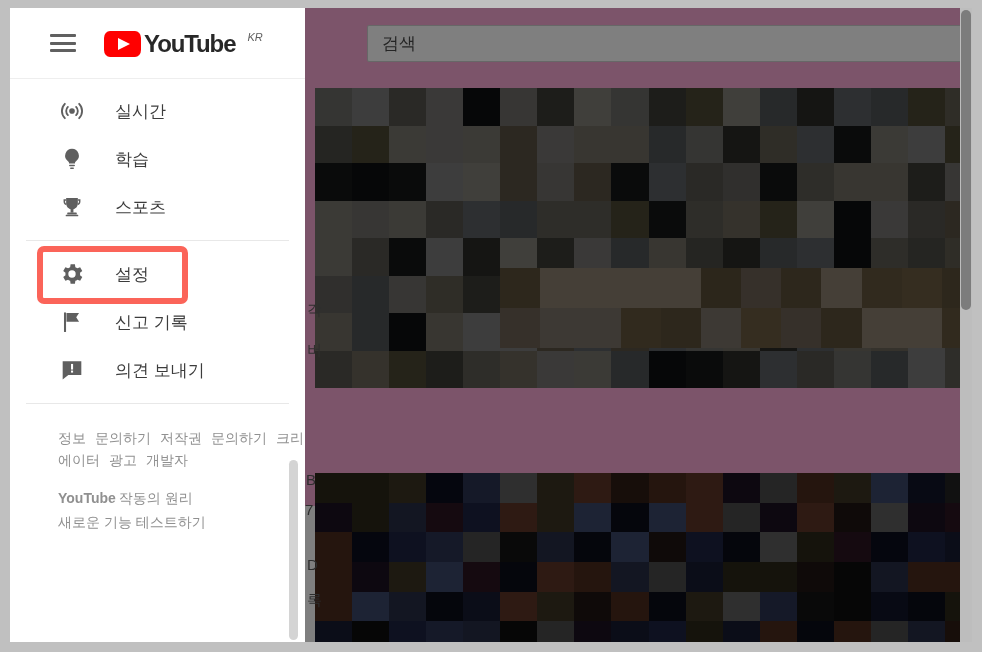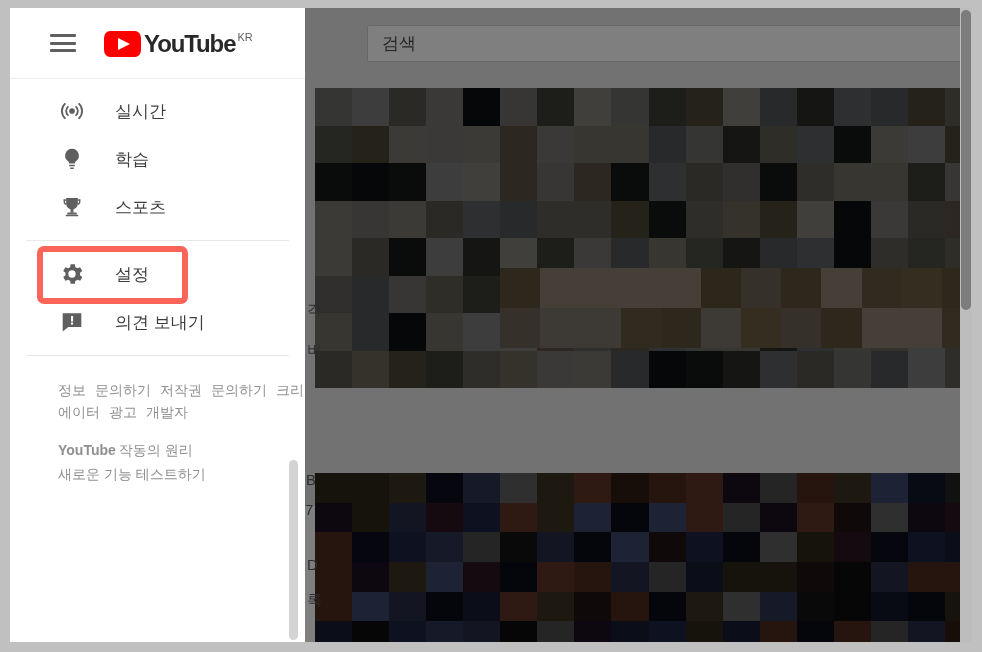--- a/index.html
+++ b/index.html
@@ -25,21 +25,21 @@
     height: 634px;
     overflow: hidden;
     background: #ffffff;
   }
 
   
   #content {
     position: absolute;
     left: 0; top: 0;
     width: 962px; height: 498px;
-    background: #e5e5e5;
+    background: #f9a8d4;
   }
   .searchbar {
     position: absolute;
     left: 357px;
     top: 17px;
     width: 600px;
     height: 37px;
     border: 1px solid #cfcfcf;
     border-radius: 2px;
     box-sizing: border-box;
@@ -181,22 +181,23 @@
     font-size: 24px;
     font-weight: bold;
     color: #282828;
     letter-spacing: -1.1px;
     margin-left: 3px;
     line-height: 27px;
   }
   .logo-cc {
     font-size: 11px;
     color: #606060;
-    margin-left: 2px;
+    margin-left: 12px;
     margin-top: 1px;
+    font-style: italic;
   }
 
   .sb-list { padding-top: 8px; }
   .sb-item {
     height: 48px;
     display: flex;
     align-items: center;
     padding-left: 48px;
     box-sizing: border-box;
     cursor: pointer;
@@ -634,20 +635,29 @@
             <span class="sb-icon">
               <svg width="26" height="26" viewBox="0 0 24 24" fill="#5f5f5f">
                 <path d="M19.4 13.1a7.7 7.7 0 0 0 0-2.2l2.1-1.6-2-3.5-2.5 1a7.6 7.6 0 0 0-1.9-1.1l-.4-2.6h-4l-.4 2.6c-.7.25-1.3.6-1.9 1.1l-2.5-1-2 3.5 2.1 1.6a7.7 7.7 0 0 0 0 2.2L3.9 14.7l2 3.5 2.5-1c.6.5 1.2.85 1.9 1.1l.4 2.6h4l.4-2.6c.7-.25 1.3-.6 1.9-1.1l2.5 1 2-3.5-2.1-1.6zM12 15.4A3.4 3.4 0 1 1 12 8.6a3.4 3.4 0 0 1 0 6.8z"></path>
               </svg>
             </span>
             <span class="sb-label">설정</span>
           </div>
           <div class="sb-item">
             <span class="sb-icon">
               <svg width="26" height="26" viewBox="0 0 24 24" fill="#5f5f5f">
+                <rect x="4.6" y="3.2" width="1.9" height="18"></rect>
+                <path d="M6.9 3.6h11.6l-2.6 4.1 2.6 4.1H6.9V3.6z"></path>
+              </svg>
+            </span>
+            <span class="sb-label">신고 기록</span>
+          </div>
+          <div class="sb-item">
+            <span class="sb-icon">
+              <svg width="26" height="26" viewBox="0 0 24 24" fill="#5f5f5f">
                 <path d="M3.4 3.9h17.2v12.6H8.6l-5.2 4.3V3.9z"></path>
                 <rect x="11.1" y="6.4" width="1.9" height="5.2" fill="#fff"></rect>
                 <rect x="11.1" y="12.5" width="1.9" height="1.9" fill="#fff"></rect>
               </svg>
             </span>
             <span class="sb-label">의견 보내기</span>
           </div>
         </div>
 
       <div class="sb-divider"></div>

